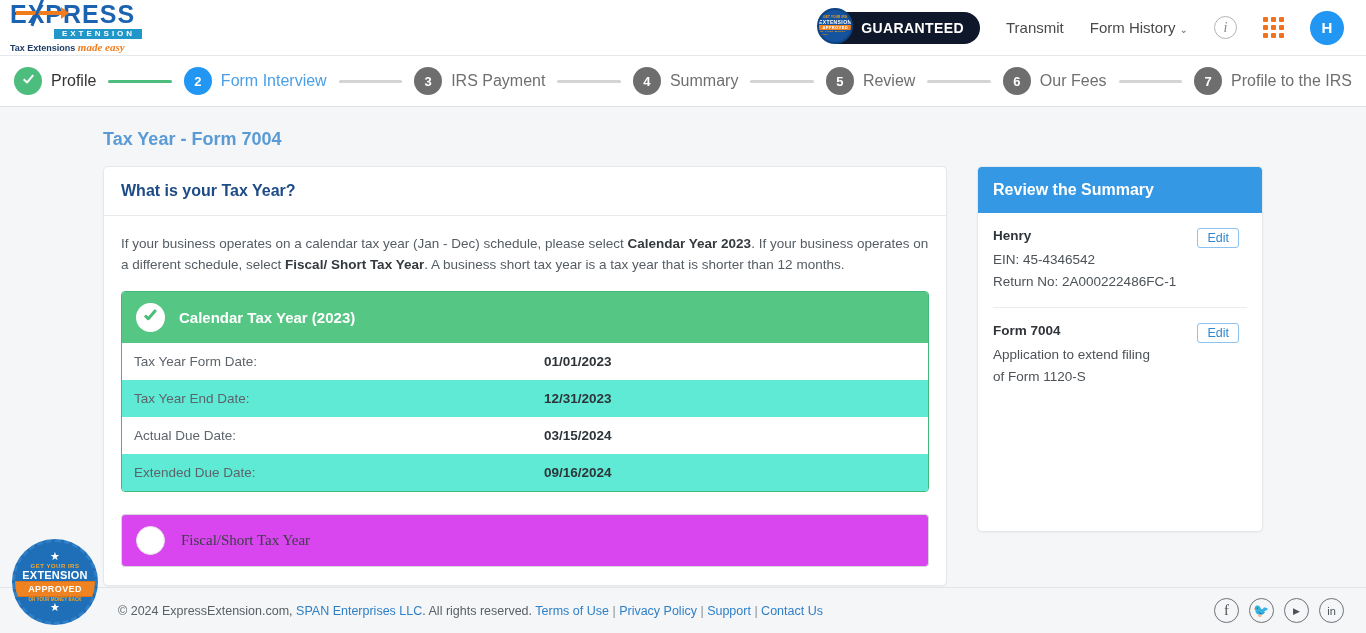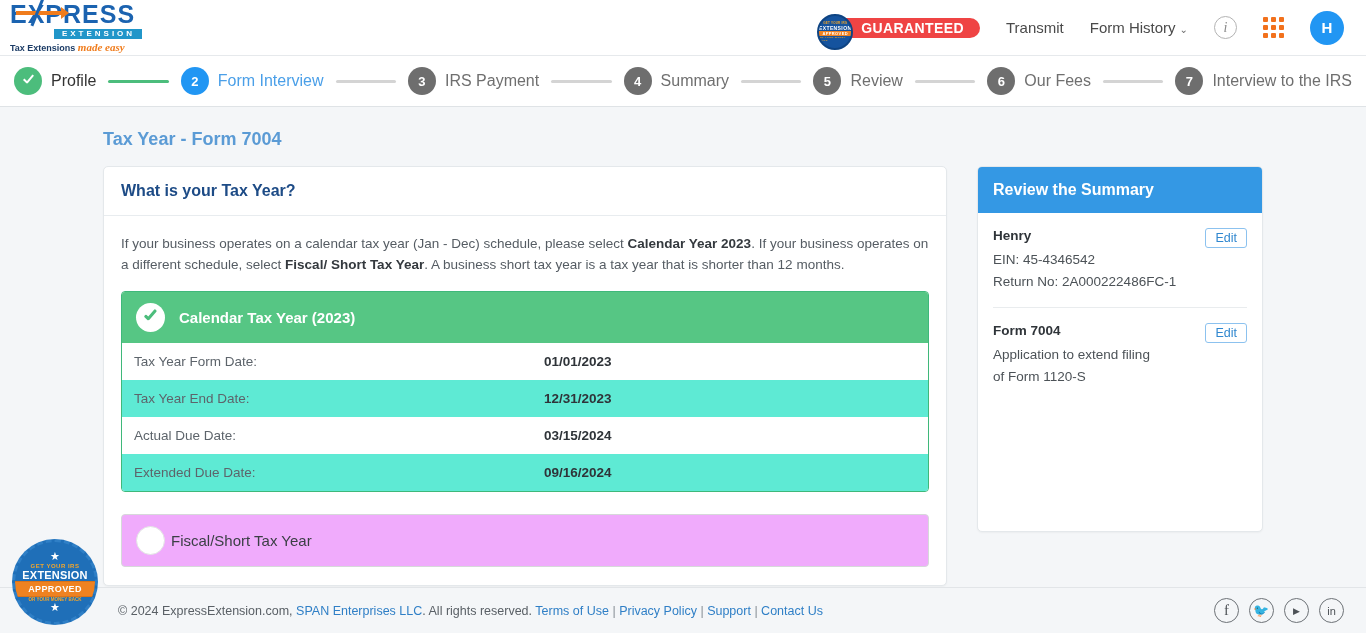--- a/index.html
+++ b/index.html
@@ -46,21 +46,21 @@
     padding: 1px 4px 1px 5px; width: 88px; text-align: center;
   }
   .logo-tag { margin-top: 3px; font-size: 9px; font-weight: bold; color: #1c3c66; white-space: nowrap; }
   .logo-tag i { color: #f07c1c; font-family: "Liberation Serif", serif; font-size: 11px; }
 
   .hdr-spacer { flex: 1; }
   .hdr-right { display: flex; align-items: center; gap: 26px; }
 
   .guaranteed {
     position: relative; display: flex; align-items: center;
-    background: #ef4444; border-radius: 16px; height: 20px;
+    background: #0f172a; border-radius: 16px; height: 32px;
     padding: 0 16px 0 38px;
     color: #ffffff; font-size: 14px; font-weight: bold; letter-spacing: 0.4px;
   }
   .guar-seal {
     position: absolute; left: -6px; top: -4px;
     width: 36px; height: 36px; border-radius: 50%;
     background: #15539e; border: 2px solid #0e4483;
     display: flex; flex-direction: column; align-items: center; justify-content: center;
     overflow: hidden;
   }
@@ -156,43 +156,44 @@
   .option-title { color: #ffffff; font-size: 15px; font-weight: bold; }
 
   .row { display: flex; align-items: center; padding: 11px 0 11px 12px; font-size: 13.5px; }
   .row.odd { background: #ffffff; }
   .row.even { background: #5eead4; }
   .row-label { width: 410px; color: #5d646b; }
   .row-value { font-weight: bold; color: #2f3439; }
 
   .option-unsel {
     margin-top: 22px; margin-bottom: 18px;
-    background: #f0abfc; border: 1px solid #d6d8da; border-radius: 4px;
-    display: flex; align-items: center; gap: 6px; padding: 11px 14px;
+    background: #d946ef; border: 1px solid #d6d8da; border-radius: 4px;
+    display: flex; align-items: center; gap: 16px; padding: 11px 14px;
     cursor: pointer;
+    font-family: Liberation Serif, serif;
   }
   .radio-empty {
     width: 29px; height: 29px; border-radius: 50%; background: #ffffff;
     border: 1px solid #e2e3e4; flex: none;
   }
   .option-unsel-title { color: #3a3f44; font-size: 15px; }
 
   
   .summary {
     width: 290px; background: #ffffff; border: 1px solid #e4e8eb; border-radius: 5px;
     overflow: hidden; box-shadow: 0 1px 2px rgba(0,0,0,.04);
   }
   .summary-head { background: #3498e4; color: #ffffff; font-size: 16px; font-weight: bold; padding: 14px 15px; }
   .summary-body { padding: 15px 15px 0 15px; min-height: 318px; }
   .sum-block { position: relative; padding-bottom: 15px; }
   .sum-block + .sum-block { border-top: 1px solid #e9ecee; padding-top: 15px; }
   .sum-title { font-size: 13.5px; font-weight: bold; color: #2f3439; margin-bottom: 6px; }
   .sum-line { font-size: 13.5px; color: #4c5257; line-height: 1.6; }
   .edit-btn {
-    position: absolute; right: 0; top: 0;
+    position: absolute; right: 8px; top: 0;
     border: 1px solid #8cc2ef; border-radius: 3px; background: #ffffff;
     color: #2f87cf; font-size: 12.5px; padding: 2px 9px; cursor: pointer;
     font-family: "Liberation Sans", sans-serif;
   }
   .sum-block + .sum-block .edit-btn { top: 15px; }
 
   
   .footer {
     position: absolute; left: 0; bottom: 0; width: 1366px; height: 46px;
     background: #f4f6f8; border-top: 1px solid #e2e5e8;
@@ -313,21 +314,21 @@
         <div class="step-label todo">Review</div>
       </div>
       <div class="step-line todo"></div>
       <div class="step">
         <div class="step-circle todo">6</div>
         <div class="step-label todo">Our Fees</div>
       </div>
       <div class="step-line todo"></div>
       <div class="step">
         <div class="step-circle todo">7</div>
-        <div class="step-label todo">Interview to the IRS</div>
+        <div class="step-label todo">Profile to the IRS</div>
       </div>
     </div>
 
   <div class="content">
     <div class="page-title">Tax Year - Form 7004</div>
 
     <div class="cols">
 
       <div class="card">
         <div class="card-head">What is your Tax Year?</div>

